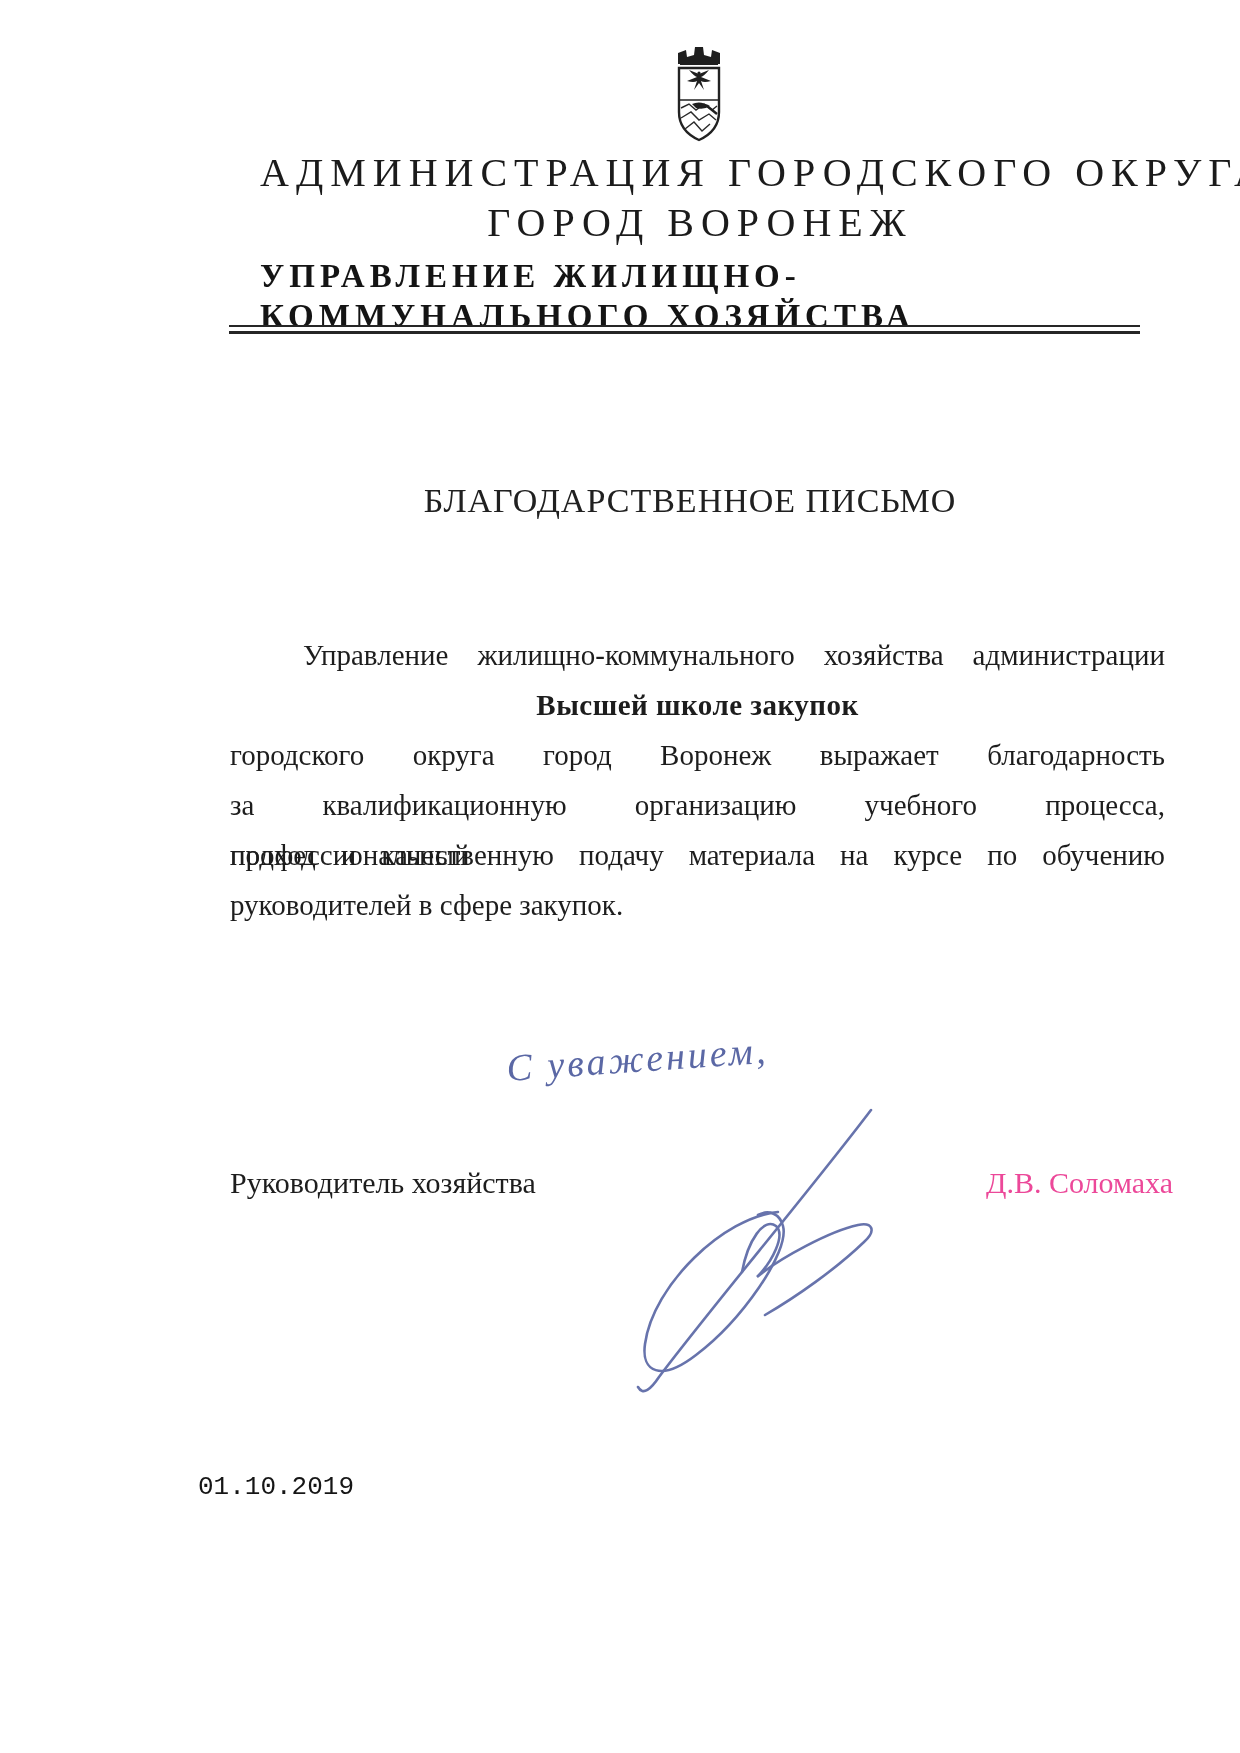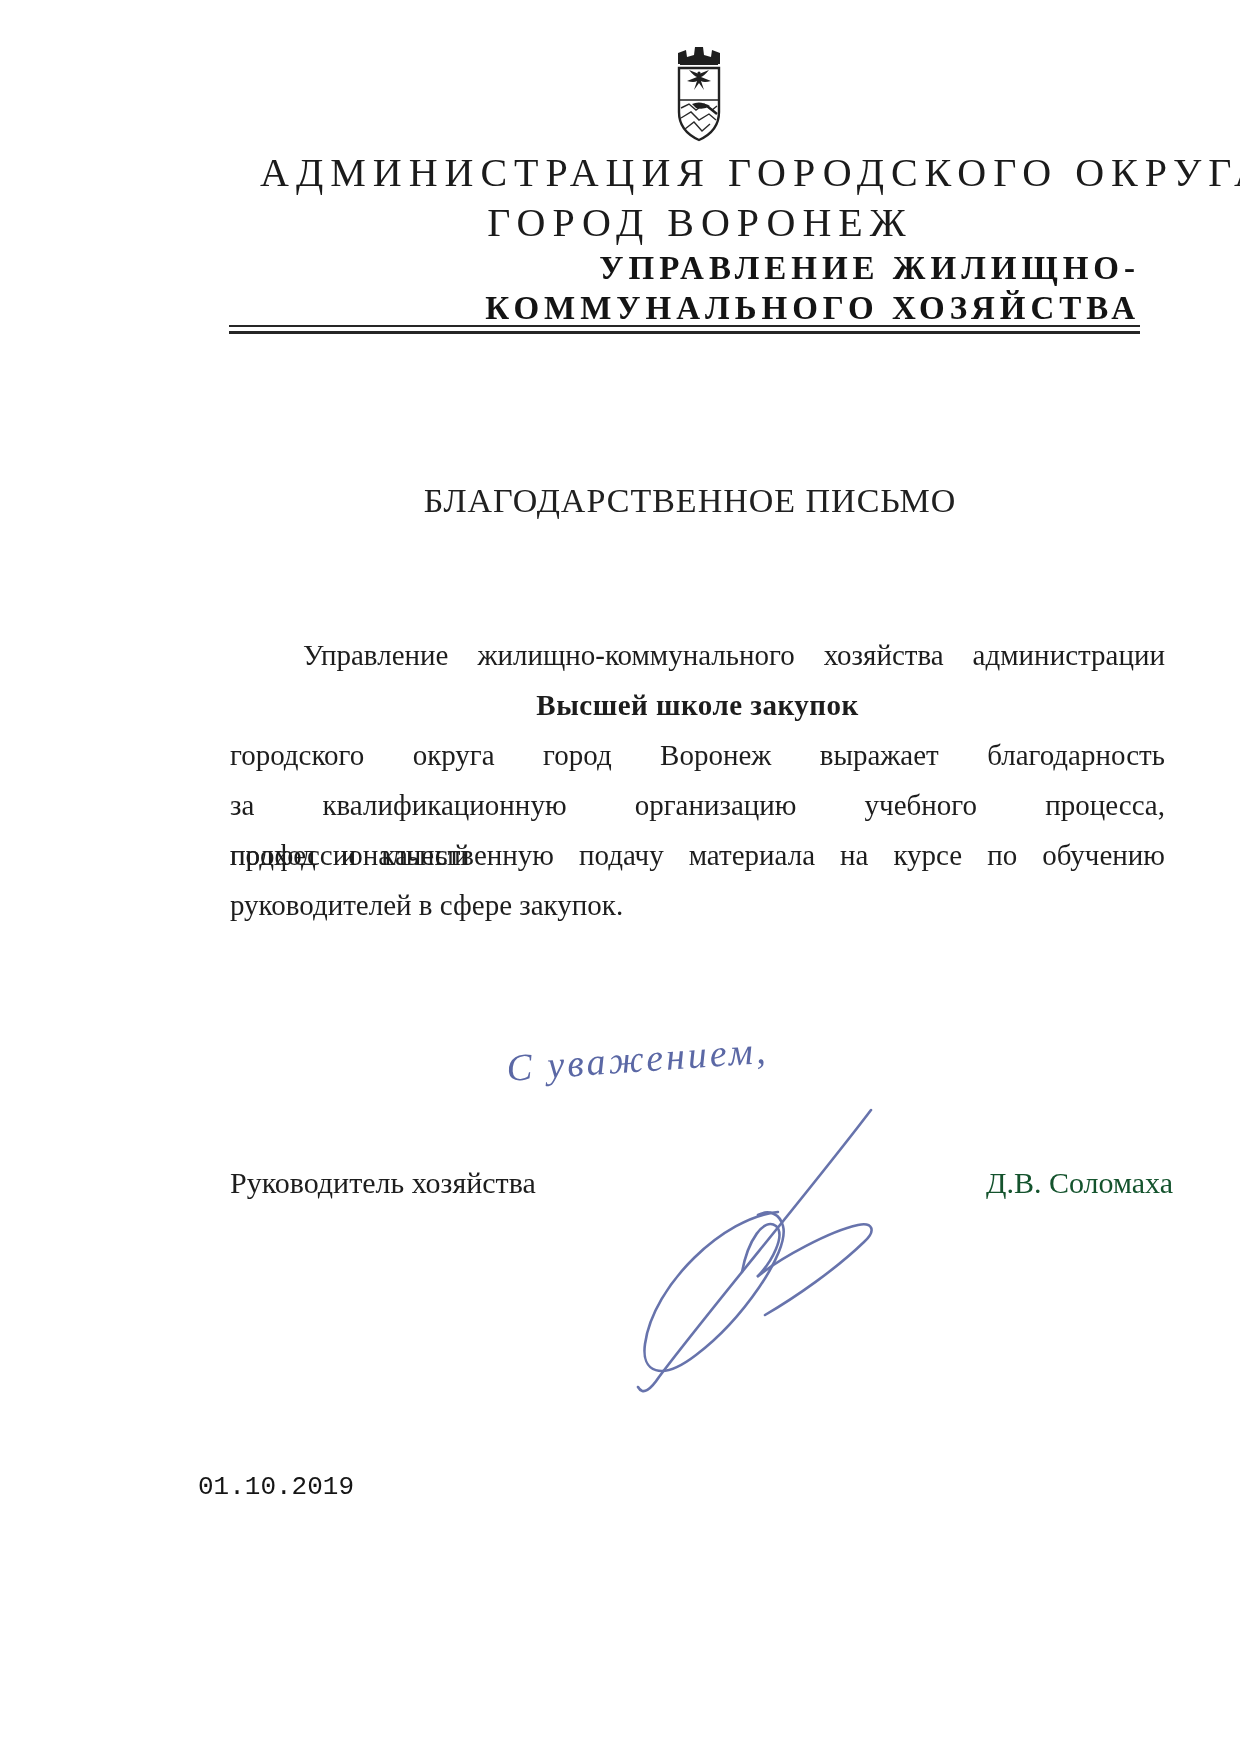--- a/index.html
+++ b/index.html
@@ -19,21 +19,21 @@
   .crest { left: 666px; top: 44px; width: 66px; height: 100px; }
   .org-block { left: 260px; top: 148px; width: 880px; text-align: center; }
   .org-line {
     font-size: 40px; line-height: 50px; letter-spacing: 7px;
     white-space: nowrap; color: #1b1b1b;
   }
   .dept-line {
     font-size: 33px; line-height: 40px; letter-spacing: 5px;
     font-weight: bold; white-space: nowrap; color: #141414;
   }
-  .dept-block { left: 260px; top: 248px; width: 880px; text-align: right; }
+  .dept-block { left: 260px; top: 256px; width: 880px; text-align: left; }
   .header-rule {
     left: 229px; top: 325px; width: 911px; height: 4px;
     border-top: 2px solid #262626; border-bottom: 3px solid #262626;
   }
 
   
   .letter-title {
     left: 250px; top: 450px; width: 880px; text-align: center;
     font-size: 34px; letter-spacing: 1px; color: #202020; white-space: nowrap; margin-top: 32px;
   }
@@ -46,21 +46,21 @@
   .cline { text-align: center; font-weight: bold; letter-spacing: 0.5px; }
 
   
   .greeting {
     left: 505px; top: 1046px; width: 420px;
     font-style: italic; font-size: 38px; letter-spacing: 3px;
     transform: rotate(-4deg); transform-origin: left top;
     white-space: nowrap;
   }
   .position-title { left: 230px; top: 1166px; font-size: 30px; white-space: nowrap; color: #1d1d1d; }
-  .signer-name  { left: 986px; top: 1166px; font-size: 30px; white-space: nowrap; color: #14532d; }
+  .signer-name  { left: 986px; top: 1166px; font-size: 30px; white-space: nowrap; color: #ec4899; }
   .sig-svg { left: 0; top: 0; width: 1240px; height: 1753px; pointer-events: none; }
 
   
   .letter-date { left: 198px; top: 1472px; font-size: 26px; color: #151515; font-family: Liberation Mono, monospace; }
 </style>
 </head>
 <body>
 
 <div class="page">
 

